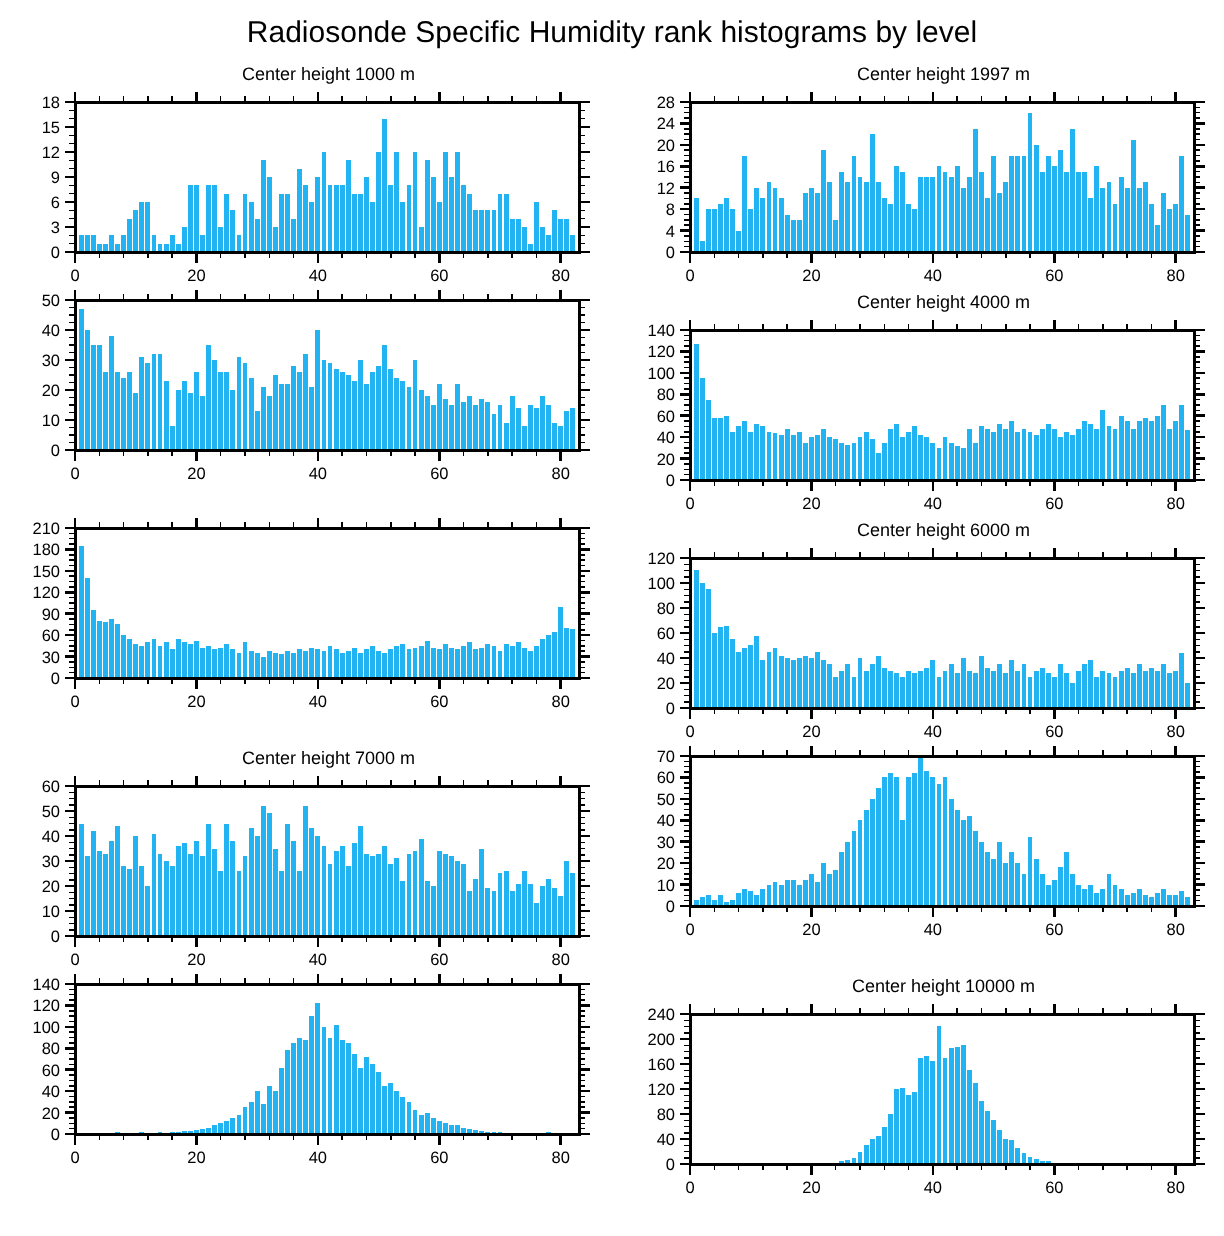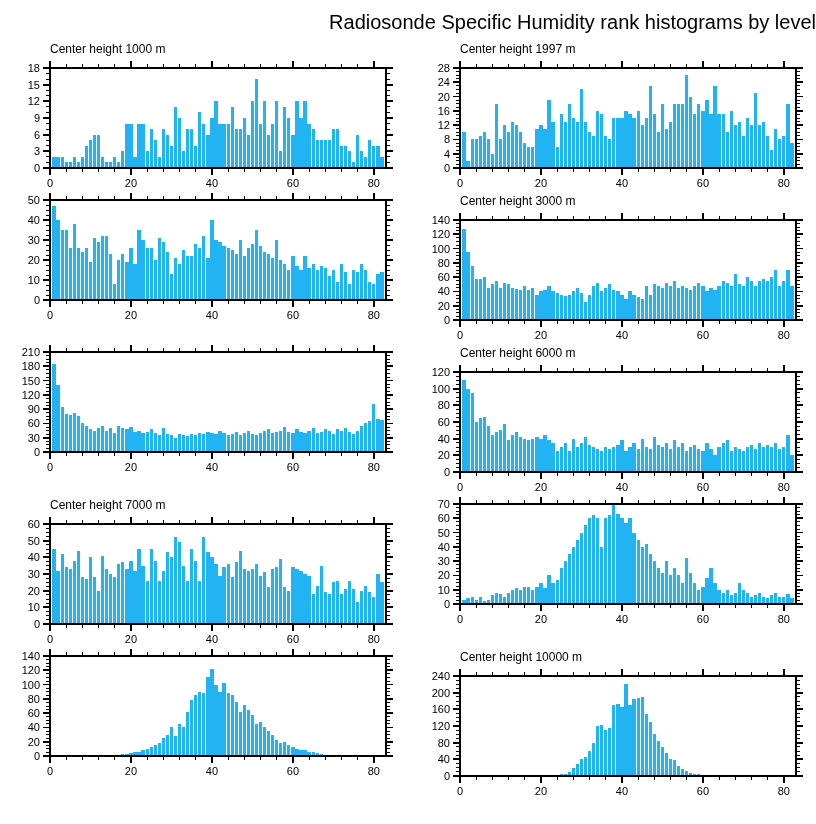--- a/index.html
+++ b/index.html
@@ -1,21 +1,21 @@
 <!DOCTYPE html>
 <html><head>
 <meta charset="utf-8">
 <style>
   html,body{margin:0;padding:0;background:#ffffff;}
   body{width:816px;height:824px;font-family:"Liberation Sans",sans-serif;color:#000;}
   .page{width:816px;height:824px;overflow:hidden;}
-  .main-title{width:816px;height:40px;line-height:44px;text-align:right;font-size:20px;letter-spacing:0px;}
+  .main-title{width:816px;height:40px;line-height:44px;text-align:center;font-size:20px;letter-spacing:0px;}
   .grid{display:grid;grid-template-columns:406px 406px;column-gap:4px;row-gap:0px;}
   figure.subplot{margin:0;padding:0;}
-  figure.subplot figcaption{height:18px;font-size:12px;padding-left:50px;padding-right:18px;margin-top:2px;}
+  figure.subplot figcaption{height:18px;font-size:12px;text-align:center;padding-left:50px;padding-right:18px;margin-top:2px;}
   svg.plot{display:block;width:406px;height:132px;}
   .bar{shape-rendering:crispEdges;}
   .frame{fill:none;stroke:#000;stroke-width:2;shape-rendering:crispEdges;}
   .tick{stroke:#000;shape-rendering:crispEdges;}
   .ticklabel{font-family:"Liberation Sans",sans-serif;font-size:11px;fill:#000;}
 </style>
 </head>
 <body>
 
 <div class="page">
@@ -602,21 +602,21 @@
             <text class="ticklabel" x="40" y="112" text-anchor="end">0</text>
             <text class="ticklabel" x="40" y="92" text-anchor="end">10</text>
             <text class="ticklabel" x="40" y="72" text-anchor="end">20</text>
             <text class="ticklabel" x="40" y="52" text-anchor="end">30</text>
             <text class="ticklabel" x="40" y="32" text-anchor="end">40</text>
             <text class="ticklabel" x="40" y="12" text-anchor="end">50</text>
           </g>
         </svg>
     </figure>
     <figure class="subplot">
-      <figcaption>Center height 3000 m</figcaption>
+      <figcaption>Center height 4000 m</figcaption>
       <svg class="plot" viewBox="0 0 406 132">
           <g>
             <rect class="bar" x="52.43" y="17.29" width="3.24" height="90.71" fill="#22b4f2"></rect>
             <rect class="bar" x="56.48" y="40.14" width="3.24" height="67.86" fill="#22b4f2"></rect>
             <rect class="bar" x="60.53" y="54.43" width="3.24" height="53.57" fill="#22b4f2"></rect>
             <rect class="bar" x="64.57" y="66.57" width="3.24" height="41.43" fill="#22b4f2"></rect>
             <rect class="bar" x="68.62" y="66.57" width="3.24" height="41.43" fill="#22b4f2"></rect>
             <rect class="bar" x="72.67" y="65.14" width="3.24" height="42.86" fill="#22b4f2"></rect>
             <rect class="bar" x="76.72" y="75.86" width="3.24" height="32.14" fill="#22b4f2"></rect>
             <rect class="bar" x="80.77" y="72.29" width="3.24" height="35.71" fill="#22b4f2"></rect>

